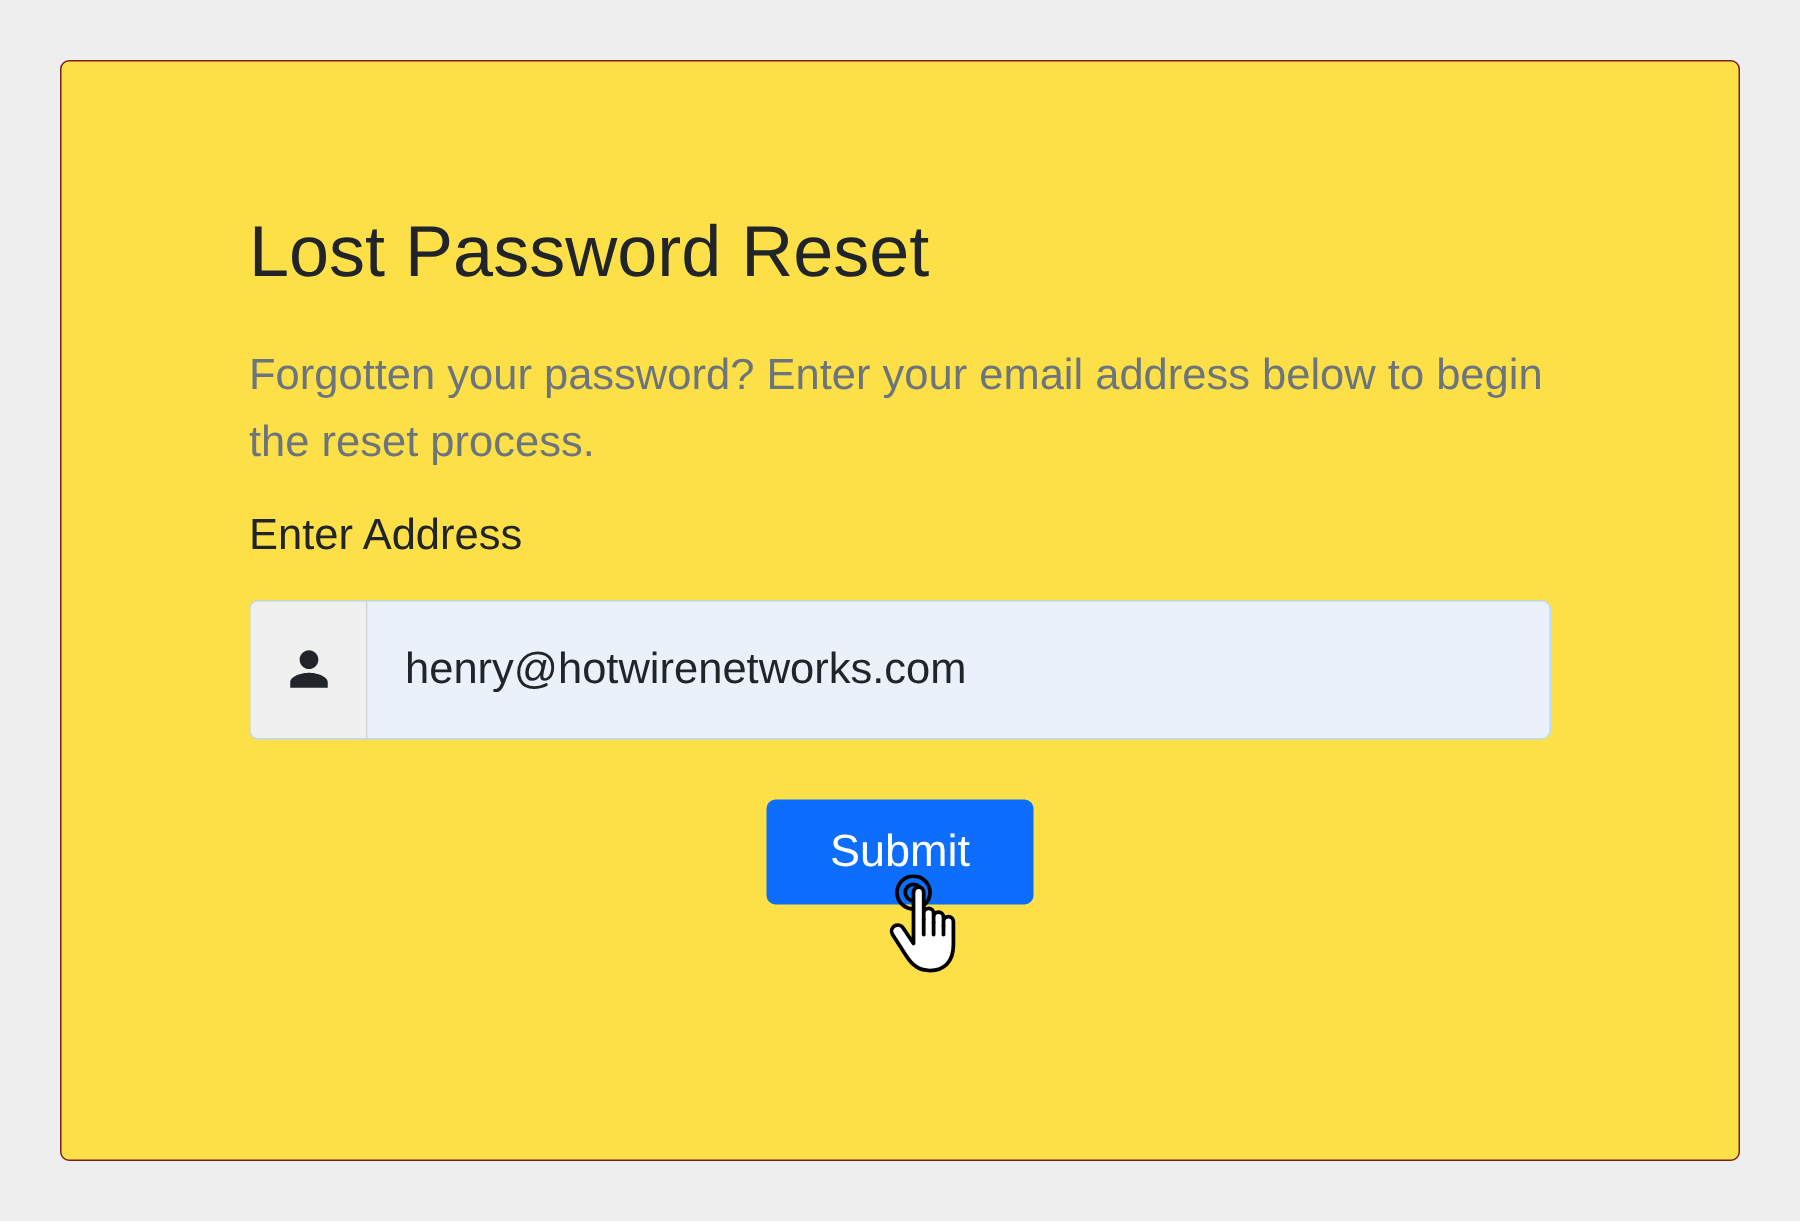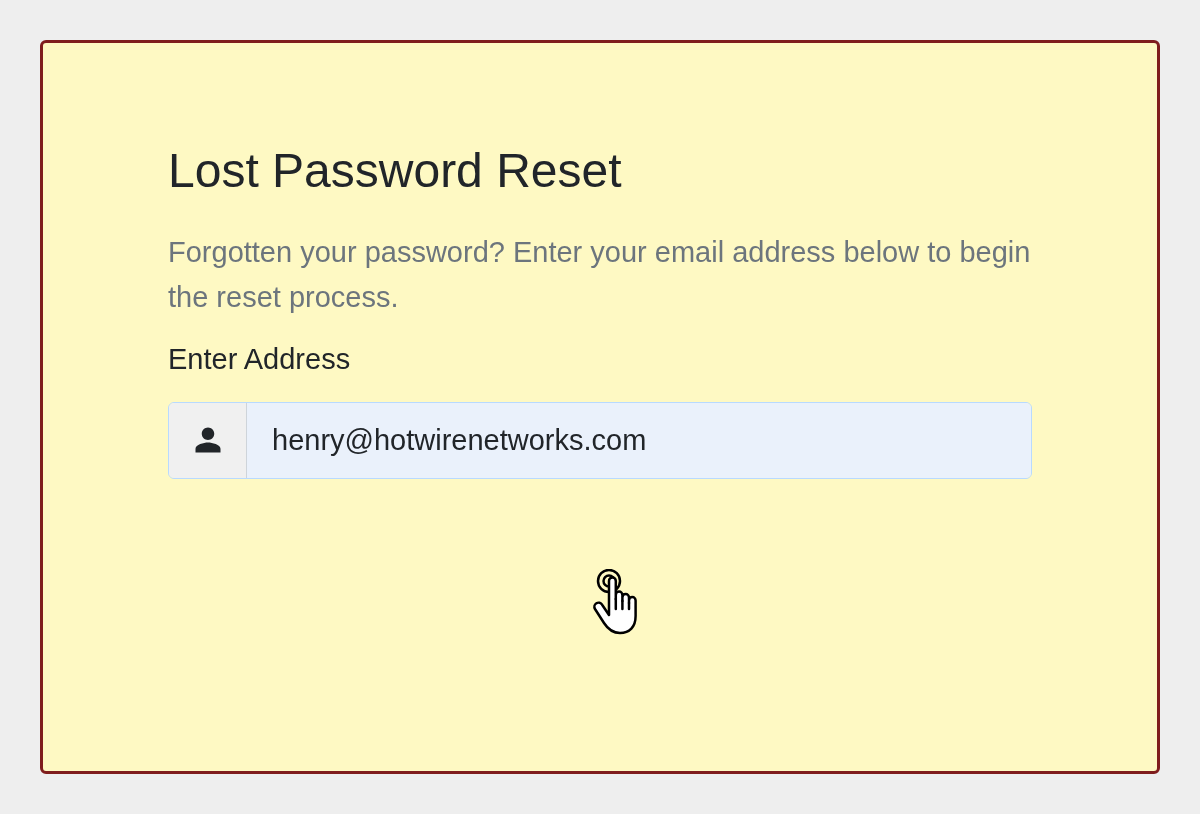--- a/index.html
+++ b/index.html
@@ -8,22 +8,22 @@
       padding: 0;
     }
     body {
       font-family: -apple-system, BlinkMacSystemFont, "Segoe UI", "Helvetica Neue", Arial, sans-serif;
       background: #eeeeee;
       width: 1200px;
       height: 814px;
       padding: 40px;
     }
     .card {
-      background: #fef9c3;
-      border: 3px solid #7f1d1d;
+      background: #fde047;
+      border: 1px solid #7f1d1d;
       border-radius: 6px;
       width: 100%;
       height: 100%;
       padding: 100px 125px;
       position: relative;
     }
     .title {
       font-size: 48px;
       font-weight: 500;
       color: #212529;
@@ -41,21 +41,21 @@
       display: block;
       margin-bottom: 26px;
     }
     .input-group {
       display: flex;
       align-items: stretch;
       border-radius: 6px;
       overflow: hidden;
       border: 1px solid #b8daff;
       margin-bottom: 40px;
-      height: 77px;
+      height: 93px;
     }
     .input-icon {
       background: #f0f0f0;
       border-right: 1px solid #ced4da;
       width: 78px;
       display: flex;
       align-items: center;
       justify-content: center;
       flex-shrink: 0;
     }
@@ -103,20 +103,21 @@
   <div class="input-group">
     <div class="input-icon">
       <svg width="30" height="30" viewBox="0 0 24 24" fill="#212529">
         <path d="M12 12c2.7 0 5-2.3 5-5s-2.3-5-5-5-5 2.3-5 5 2.3 5 5 5zm0 2c-3.3 0-10 1.7-10 5v3h20v-3c0-3.3-6.7-5-10-5z"></path>
       </svg>
     </div>
     <input type="text" class="input-field" value="henry@hotwirenetworks.com" style="">
   </div>
 
   <div class="button-row">
+    <button class="submit-btn">Submit</button>
     <div class="cursor-overlay">
       <svg width="64" height="75" viewBox="0 0 64 75">
 
         <circle cx="25" cy="12" r="11" fill="none" stroke="#000" stroke-width="2.5"></circle>
         <circle cx="25" cy="12" r="5.5" fill="none" stroke="#000" stroke-width="2.5"></circle>
 
         <g transform="translate(6,6)">
           <path d="M19 6 C19 3.8 20.6 2.4 22.4 2.4 C24.2 2.4 25.8 3.8 25.8 6 L25.8 24
                    L25.8 20 C25.8 18 27.3 16.6 29.1 16.6 C30.9 16.6 32.4 18 32.4 20 L32.4 26
                    L32.4 22.5 C32.4 20.5 33.9 19.1 35.7 19.1 C37.5 19.1 39 20.5 39 22.5 L39 28

